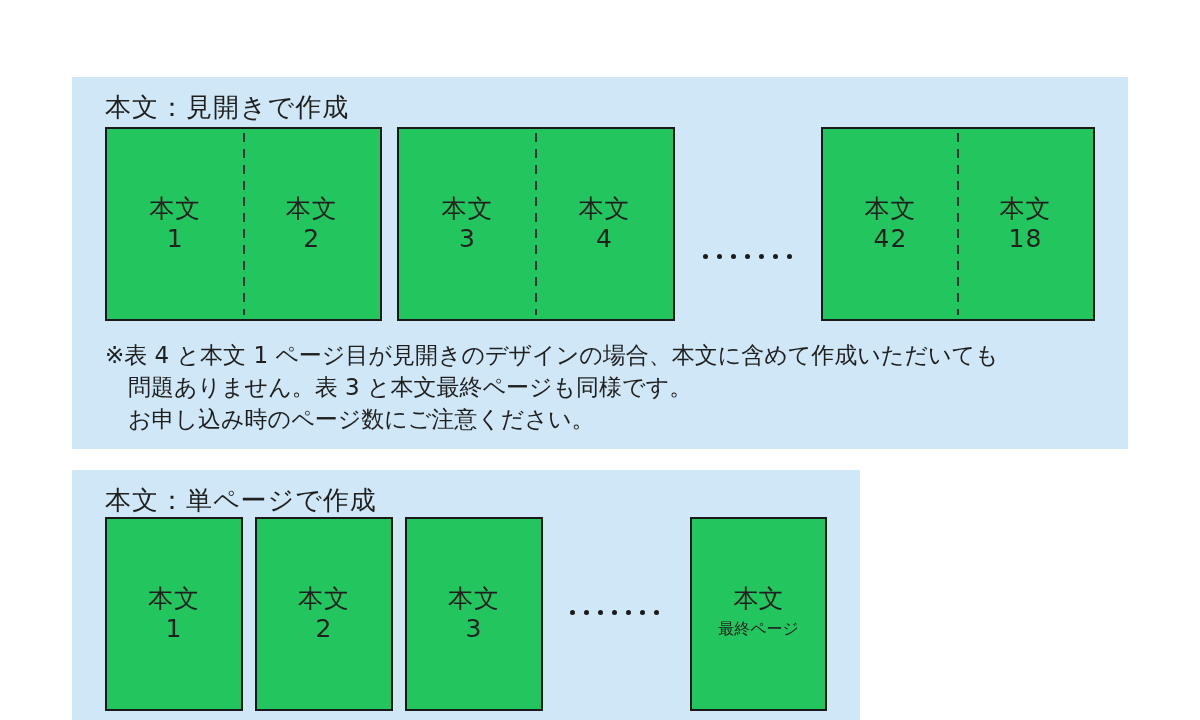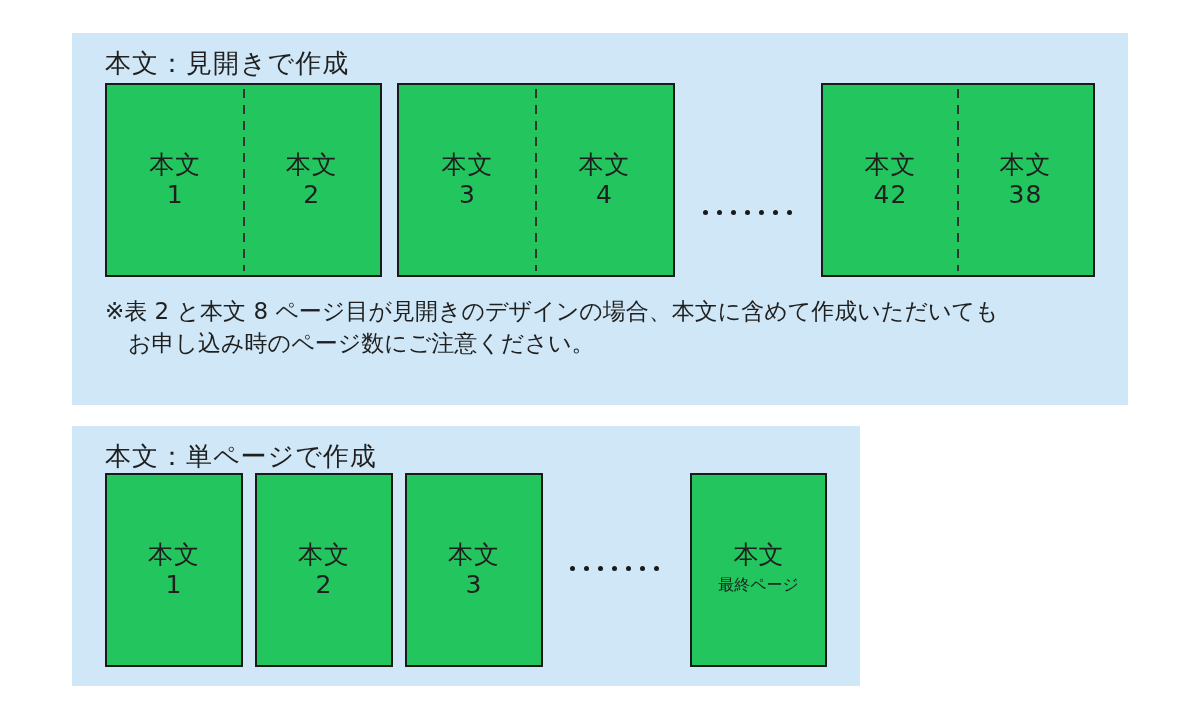--- a/index.html
+++ b/index.html
@@ -1,20 +1,20 @@
 <!DOCTYPE html>
 <html><head>
 <meta charset="utf-8">
 <style>
   * { margin: 0; padding: 0; box-sizing: border-box; }
   html, body { width: 1200px; height: 720px; background: #ffffff; }
   body { font-family: "DejaVu Sans", sans-serif; color: #1f1f1f; }
   .stage { position: relative; width: 1200px; height: 720px; background: #ffffff; overflow: hidden; }
 
-  .panel { position: absolute; background: #cfe7f6; }
+  .panel { position: absolute; background: #cfe7f6; margin-top: 44px; }
   .panel-top { left: 72px; top: 33px; width: 1056px; height: 372px; }
   .panel-bottom { left: 72px; top: 426px; width: 788px; height: 260px; }
 
   .panel-title {
     position: absolute; left: 33px; top: 13px;
     font-size: 26px; font-weight: 400; letter-spacing: 1px;
     color: #1f1f1f; white-space: nowrap;
   }
 
   .pagebox {
@@ -98,26 +98,27 @@
       </div>
 
     <div class="pagebox spread spread-3">
       <div class="half">
         <div class="page-line">本文</div>
         <div class="page-line">42</div>
       </div>
       <div class="gutter"></div>
       <div class="half">
         <div class="page-line">本文</div>
-        <div class="page-line">38</div>
+        <div class="page-line">18</div>
       </div>
     </div>
 
     <div class="note">
-      <div>※表 2 と本文 8 ページ目が見開きのデザインの場合、本文に含めて作成いただいても</div>
+      <div>※表 4 と本文 1 ページ目が見開きのデザインの場合、本文に含めて作成いただいても</div>
+      <div class="cont">問題ありません。表 3 と本文最終ページも同様です。</div>
       <div class="cont">お申し込み時のページ数にご注意ください。</div>
     </div>
   </section>
 
   <section class="panel panel-bottom">
     <h2 class="panel-title">本文：単ページで作成</h2>
 
     <div class="pagebox single single-1">
       <div class="page-line">本文</div>
       <div class="page-line num-line">1</div>

